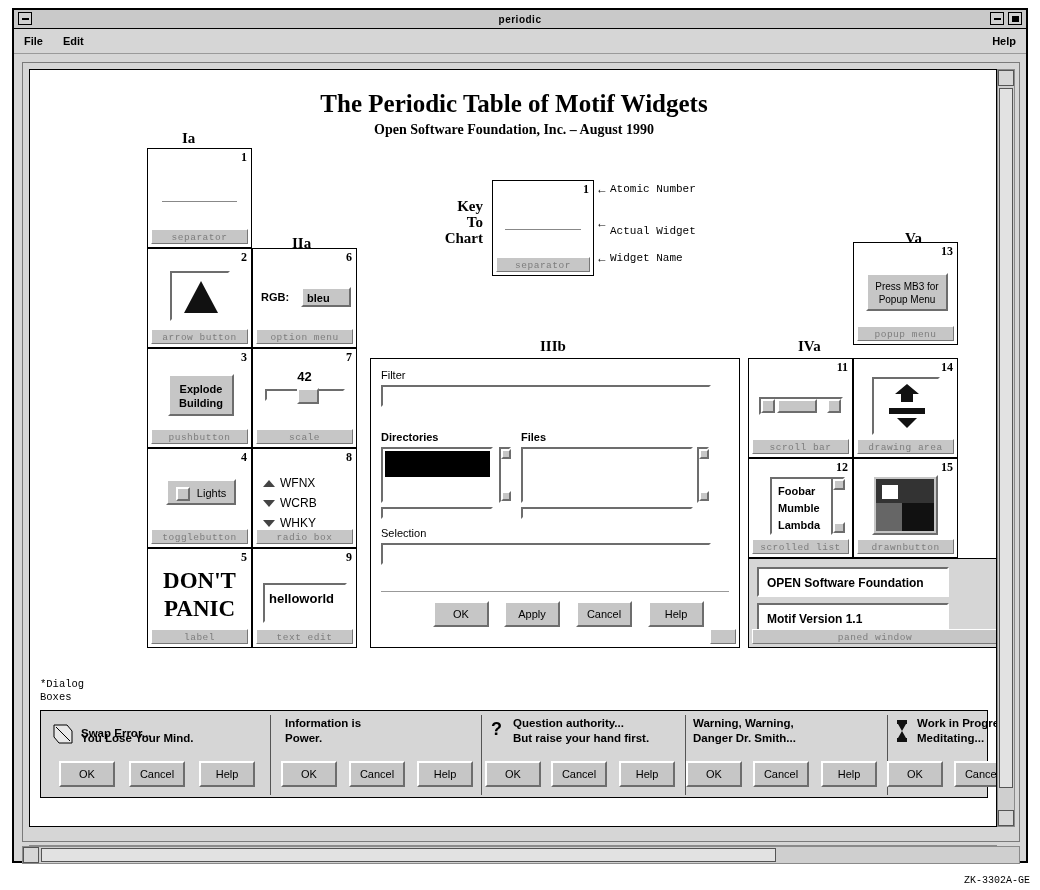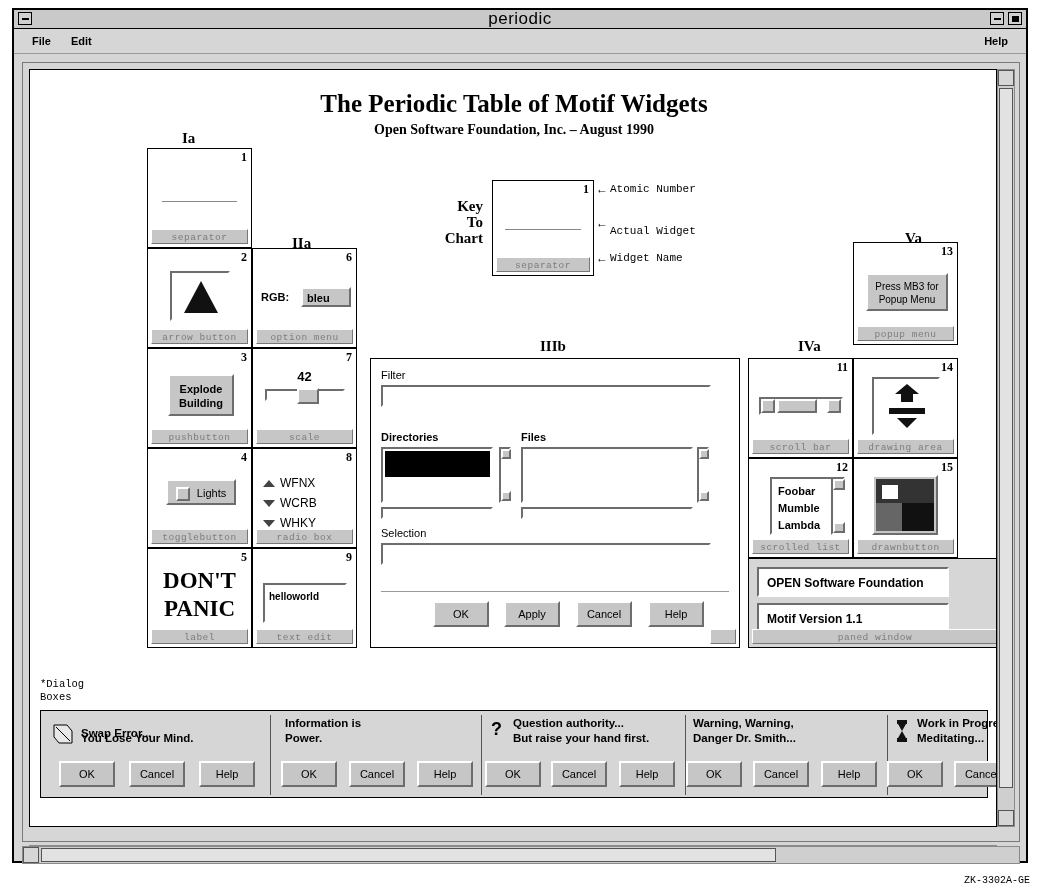--- a/index.html
+++ b/index.html
@@ -3,29 +3,29 @@
 <meta charset="utf-8">
 <style>
   html,body{margin:0;padding:0;background:#ffffff;}
   body{width:1040px;height:890px;font-family:"Liberation Sans",sans-serif;overflow:hidden;}
 
   
   .win{position:absolute;left:12px;top:8px;width:1016px;height:855px;
        background:#d6d6d6;border:2px solid #000;box-sizing:border-box;}
   .titlebar{position:relative;height:18px;background:#c9c9c9;border-bottom:1px solid #000;
             display:flex;align-items:center;justify-content:center;}
-  .titlebar .tb-title{font-size:17px;font-weight:normal;letter-spacing:.5px;}
+  .titlebar .tb-title{font-size:10px;font-weight:bold;letter-spacing:.5px;}
   .tb-btn{position:absolute;top:2px;width:14px;height:13px;background:#d0d0d0;
           border:1px solid #000;box-sizing:border-box;}
   .tb-btn.left{left:4px;} .tb-btn.r1{right:22px;} .tb-btn.r2{right:4px;}
   .tb-btn::after{content:"";position:absolute;left:3px;top:5px;width:7px;height:2px;background:#000;}
   .tb-btn.r2::after{height:6px;top:3px;}
 
   .menubar{height:24px;border-bottom:1px solid #9a9a9a;display:flex;align-items:center;
-           padding:0 8px;background:#d6d6d6;}
+           padding:0 0;background:#d6d6d6;}
   .menubar .mi{font-size:11px;font-weight:bold;padding:2px 10px;color:#000;}
   .menubar .spacer{flex:1;}
 
   
   .canvaswrap{position:absolute;left:8px;top:52px;width:998px;height:780px;
               border:1px solid #7a7a7a;background:#d6d6d6;box-sizing:border-box;}
   .canvas{position:absolute;left:6px;top:6px;width:968px;height:758px;background:#fff;
           border:1px solid #000;box-sizing:border-box;overflow:hidden;}
 
   .vscroll{position:absolute;right:4px;top:6px;width:18px;height:758px;background:#cfcfcf;
@@ -202,21 +202,21 @@
         <div style="position:absolute;left:10px;top:24px;font-size:12px;line-height:20px;">
           <div><span style="display:inline-block;width:0;height:0;border-left:6px solid transparent;border-right:6px solid transparent;border-bottom:7px solid #444;margin-right:5px;"></span><span>WFNX</span></div>
           <div><span style="display:inline-block;width:0;height:0;border-left:6px solid transparent;border-right:6px solid transparent;border-top:7px solid #444;margin-right:5px;"></span><span>WCRB</span></div>
           <div><span style="display:inline-block;width:0;height:0;border-left:6px solid transparent;border-right:6px solid transparent;border-top:7px solid #444;margin-right:5px;"></span><span>WHKY</span></div>
         </div>
         <div class="cellname">radio box</div>
       </div>
 
       <div class="cell" style="left:222px;top:478px;width:105px;height:100px;">
         <div class="cellnum">9</div>
-        <div class="sunken" style="position:absolute;left:10px;top:34px;width:84px;height:40px;padding:6px 4px;font-size:10px;font-weight:bold;">
+        <div class="sunken" style="position:absolute;left:10px;top:34px;width:84px;height:40px;padding:6px 4px;font-size:13px;font-weight:bold;">
           <span>helloworld</span>
         </div>
         <div class="cellname">text edit</div>
       </div>
 
       <div class="cell" style="left:340px;top:288px;width:370px;height:290px;">
         <div class="cellnum" style="right:-32px;top:0;">10</div>
 
         <div style="position:absolute;left:10px;top:10px;font-size:11px;">Filter</div>
         <div class="sunken" style="position:absolute;left:10px;top:26px;width:330px;height:22px;"></div>

